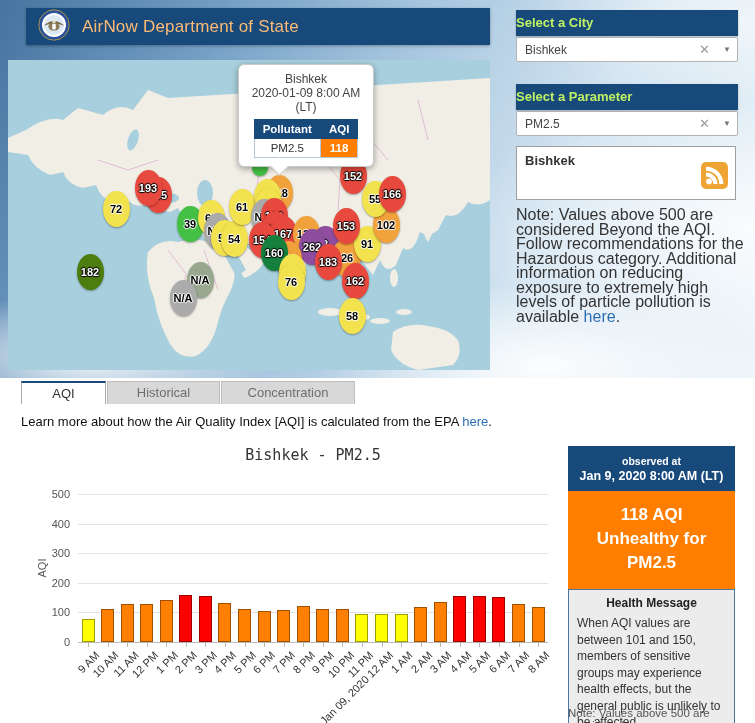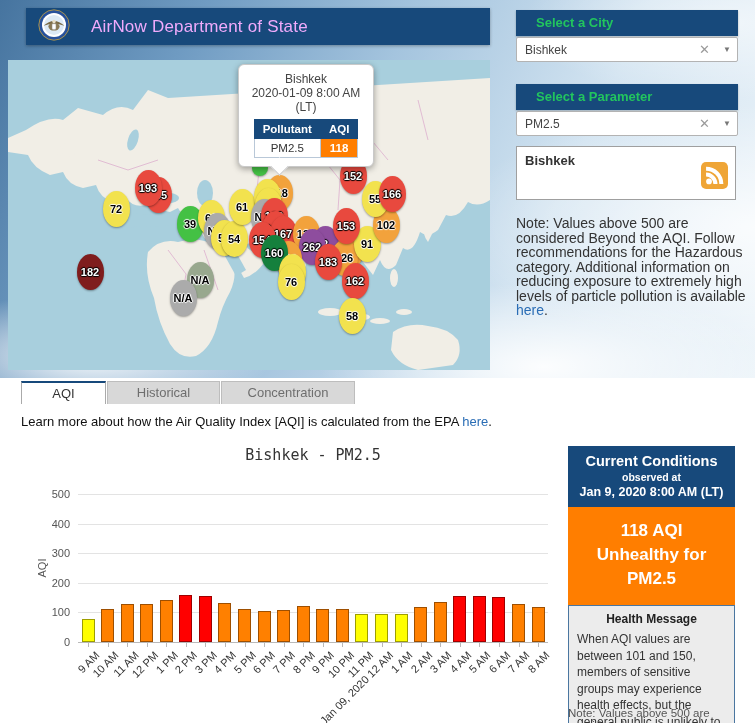--- a/index.html
+++ b/index.html
@@ -12,21 +12,21 @@
       radial-gradient(ellipse 260px 90px at 12% 94%, rgba(255,255,255,.95), rgba(255,255,255,0) 70%),
       radial-gradient(ellipse 320px 120px at 72% 97%, rgba(255,255,255,.92), rgba(255,255,255,0) 70%),
       radial-gradient(ellipse 420px 170px at 100% 60%, rgba(255,255,255,.78), rgba(255,255,255,0) 72%),
       radial-gradient(ellipse 300px 110px at 97% 6%, rgba(255,255,255,.55), rgba(255,255,255,0) 70%),
       linear-gradient(115deg,#46749f 0%,#6f9bc2 22%,#a4c4de 45%,#d3e4f1 70%,#eef5fa 100%);}
 
   
   .header-bar{position:absolute;left:26px;top:8px;width:464px;height:37px;background:#17497b;
     display:flex;align-items:center;box-shadow:0 1px 3px rgba(0,0,0,.3);}
   .seal{margin-left:12px;flex:0 0 auto;}
-  .header-title{color:#f0abfc;font-size:17px;margin-left:21px;letter-spacing:.2px;}
+  .header-title{color:#fdba74;font-size:17px;margin-left:12px;letter-spacing:.2px;}
 
   
   .map{position:absolute;left:8px;top:60px;width:482px;height:310px;overflow:hidden;background:#a8cfdd;}
   .map svg.world{position:absolute;left:0;top:0;}
   .marker{position:absolute;width:27px;height:36px;margin:-13.5px 0 0 -13.5px;border-radius:50%;
     display:flex;align-items:center;justify-content:center;font-size:11px;font-weight:bold;
     box-shadow:0 1px 2px rgba(0,0,0,.35);cursor:pointer;}
   .marker.small{width:16px;height:16px;margin:-8px 0 0 -8px;}
   .halo-light{text-shadow:-1px 0 1px #fff,1px 0 1px #fff,0 -1px 1px #fff,0 1px 1px #fff;}
   .halo-dark{text-shadow:-1px 0 1px #000,1px 0 1px #000,0 -1px 1px #000,0 1px 1px #000;color:#fff;}
@@ -35,33 +35,33 @@
     border-radius:6px;box-shadow:0 2px 6px rgba(0,0,0,.35);padding:7px 6px 8px;z-index:30;
     text-align:center;font-size:12px;color:#444;}
   .tooltip:after{content:"";position:absolute;left:34px;bottom:-7px;width:12px;height:12px;background:#fff;
     transform:rotate(45deg);border-right:1px solid #c9c9c9;border-bottom:1px solid #c9c9c9;}
   .tt-table{margin:5px auto 0;border-collapse:collapse;font-size:11.5px;}
   .tt-table th{background:#17497b;color:#fff;font-weight:bold;padding:3px 8px;border:1px solid #17497b;}
   .tt-table td{padding:3px 8px;border:1px solid #b9c8d8;color:#333;}
   .tt-table td.aqi-cell{background:#ff7e00;color:#fff;font-weight:bold;}
 
   
-  .phead{position:absolute;left:516px;width:222px;height:26px;background:#17497b;color:#22c55e;
-    font-weight:bold;font-size:13px;line-height:26px;padding-left:20px;box-sizing:border-box;
+  .phead{position:absolute;left:516px;width:222px;height:26px;background:#17497b;color:#bef264;
+    font-weight:bold;font-size:13px;line-height:26px;padding-left:0;box-sizing:border-box;
     box-shadow:0 1px 2px rgba(0,0,0,.25);}
   .dd{position:absolute;left:516px;width:222px;height:25px;background:#fff;border:1px solid #b3b3b3;
     border-radius:2px;box-sizing:border-box;display:flex;align-items:center;font-size:12px;color:#444;cursor:pointer;}
   .dd .val{flex:1;padding-left:8px;}
   .dd .clear{color:#9a9a9a;font-size:13px;padding:0 7px;cursor:pointer;}
   .dd .arrow{width:20px;text-align:center;color:#777;font-size:8px;cursor:pointer;}
   .feed-box{position:absolute;left:516px;top:146px;width:220px;height:54px;background:#fff;
     border:1px solid #9f9f9f;box-sizing:border-box;}
   .feed-title{position:absolute;left:8px;top:6px;font-size:13px;font-weight:bold;color:#333;}
   .rss{position:absolute;right:7px;bottom:6px;cursor:pointer;}
-  .side-note{position:absolute;left:516px;top:216px;width:232px;font-size:14px;line-height:14.5px;color:#333;}
+  .side-note{position:absolute;left:516px;top:208px;width:232px;font-size:16px;line-height:14.5px;color:#333;}
   a.lnk{color:#2a6db5;text-decoration:none;cursor:pointer;}
 
   
   .tabs{position:absolute;left:21px;top:381px;display:flex;}
   .tab{height:23px;line-height:21px;text-align:center;font-size:13px;margin-right:1px;cursor:pointer;
     background:#d8d8d8;border:1px solid #bdbdbd;border-bottom:none;color:#6e6e6e;box-sizing:border-box;}
   .tab.active{background:#fff;border:1px solid #aaa;border-top:2px solid #17497b;border-bottom:none;color:#333;}
   .t0{width:85px}.t1{width:134px}.t2{width:113px}
   .learn{position:absolute;left:21px;top:414px;font-size:13px;color:#111;}
 
@@ -149,21 +149,21 @@
     <div style="position:absolute;left:0;top:0;width:482px;height:310px;">
         <div class="marker halo-dark" style="left: 150px; top: 130px; background: rgb(232, 73, 62); color: rgb(255, 255, 255);">135</div>
         <div class="marker halo-dark" style="left: 140px; top: 123px; background: rgb(232, 73, 62); color: rgb(255, 255, 255);">193</div>
         <div class="marker halo-light" style="left: 108px; top: 144px; background: rgb(242, 226, 78); color: rgb(0, 0, 0);">72</div>
         <div class="marker halo-light" style="left: 182px; top: 159px; background: rgb(68, 193, 68); color: rgb(0, 0, 0);">39</div>
         <div class="marker halo-light" style="left: 203px; top: 153px; background: rgb(242, 226, 78); color: rgb(0, 0, 0);">61</div>
         <div class="marker halo-light" style="left: 209px; top: 166px; background: rgb(171, 171, 171); color: rgb(0, 0, 0);">N/A</div>
         <div class="marker halo-light" style="left: 216px; top: 173px; background: rgb(242, 226, 78); color: rgb(0, 0, 0);">59</div>
         <div class="marker halo-light" style="left: 226px; top: 174px; background: rgb(242, 226, 78); color: rgb(0, 0, 0);">54</div>
         <div class="marker halo-light" style="left: 234px; top: 142px; background: rgb(242, 226, 78); color: rgb(0, 0, 0);">61</div>
-        <div class="marker halo-dark" style="left: 82px; top: 207px; background: #7f1d1d; color: rgb(255, 255, 255);">182</div>
+        <div class="marker halo-dark" style="left: 82px; top: 207px; background: #4d7c0f; color: rgb(255, 255, 255);">182</div>
         <div class="marker halo-light" style="left: 192px; top: 215px; background: rgb(152, 168, 142); color: rgb(0, 0, 0);">N/A</div>
         <div class="marker halo-light" style="left: 175px; top: 233px; background: rgb(171, 171, 171); color: rgb(0, 0, 0);">N/A</div>
         <div class="marker small halo-light" style="left: 252px; top: 108px; background: rgb(68, 193, 68); color: rgb(0, 0, 0);"></div>
         <div class="marker halo-light" style="left: 271px; top: 128px; background: rgb(242, 162, 60); color: rgb(0, 0, 0);">118</div>
         <div class="marker halo-light" style="left: 259px; top: 132px; background: rgb(242, 226, 78); color: rgb(0, 0, 0);">74</div>
         <div class="marker halo-light" style="left: 260px; top: 141px; background: rgb(242, 226, 78); color: rgb(0, 0, 0);">76</div>
         <div class="marker halo-light" style="left: 256px; top: 152px; background: rgb(171, 171, 171); color: rgb(0, 0, 0);">N/A</div>
         <div class="marker halo-dark" style="left: 266px; top: 151px; background: rgb(232, 73, 62); color: rgb(255, 255, 255);">166</div>
         <div class="marker halo-dark" style="left: 267px; top: 164px; background: rgb(232, 73, 62); color: rgb(255, 255, 255);">196</div>
         <div class="marker halo-dark" style="left: 275px; top: 169px; background: rgb(232, 73, 62); color: rgb(255, 255, 255);">167</div>
@@ -328,21 +328,20 @@
         <div class="xtick" style="left: 488.54px;"></div>
         <div class="xlab" style="right: 36.46px;">7 AM</div>
         <div class="bar" style="left: 501.61px; top: 167px; height: 35px; background: rgb(255, 128, 0);"></div>
         <div class="xtick" style="left: 508.11px;"></div>
         <div class="xlab" style="right: 16.89px;">8 AM</div>
       </div>
   </div>
 
   <div class="cc">
     <div class="cc-head">
-      <div class="cc-title">Current Conditions</div>
       <div class="cc-obs">observed at</div>
       <div class="cc-date">Jan 9, 2020 8:00 AM (LT)</div>
     </div>
     <div class="cc-aqi">
       <div>118 AQI</div>
       <div>Unhealthy for</div>
       <div>PM2.5</div>
     </div>
     <div class="cc-health">
       <div class="cc-health-title">Health Message</div>

